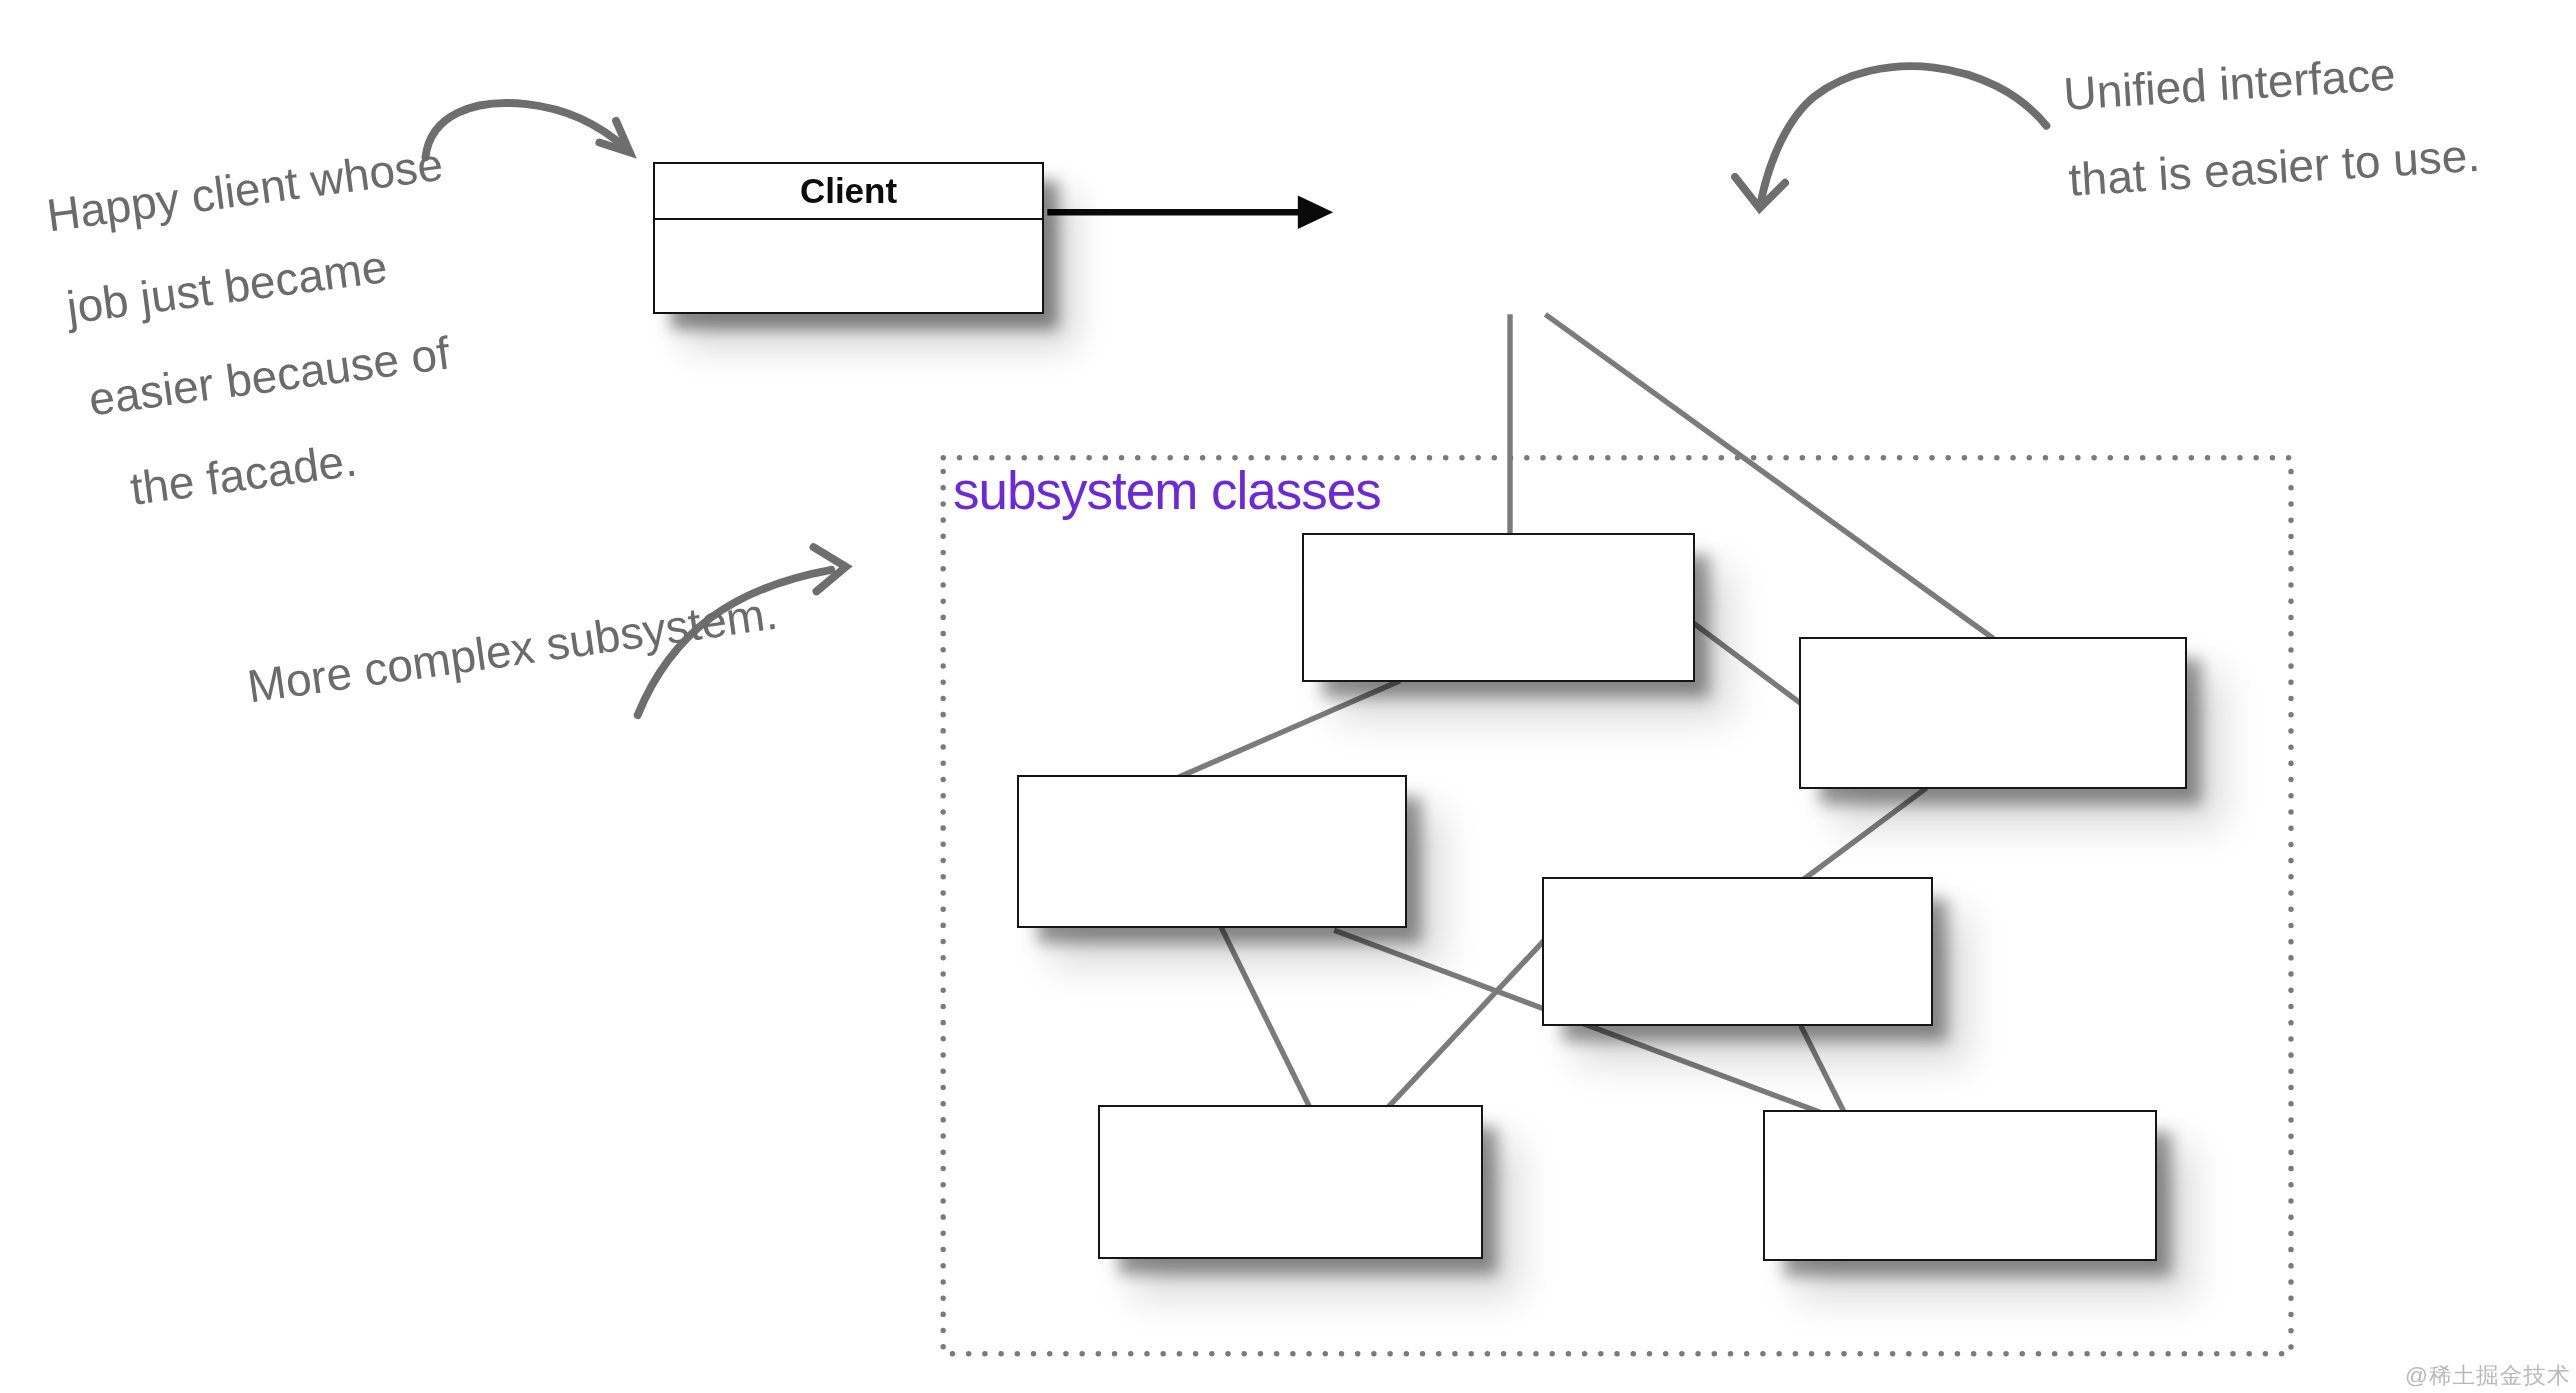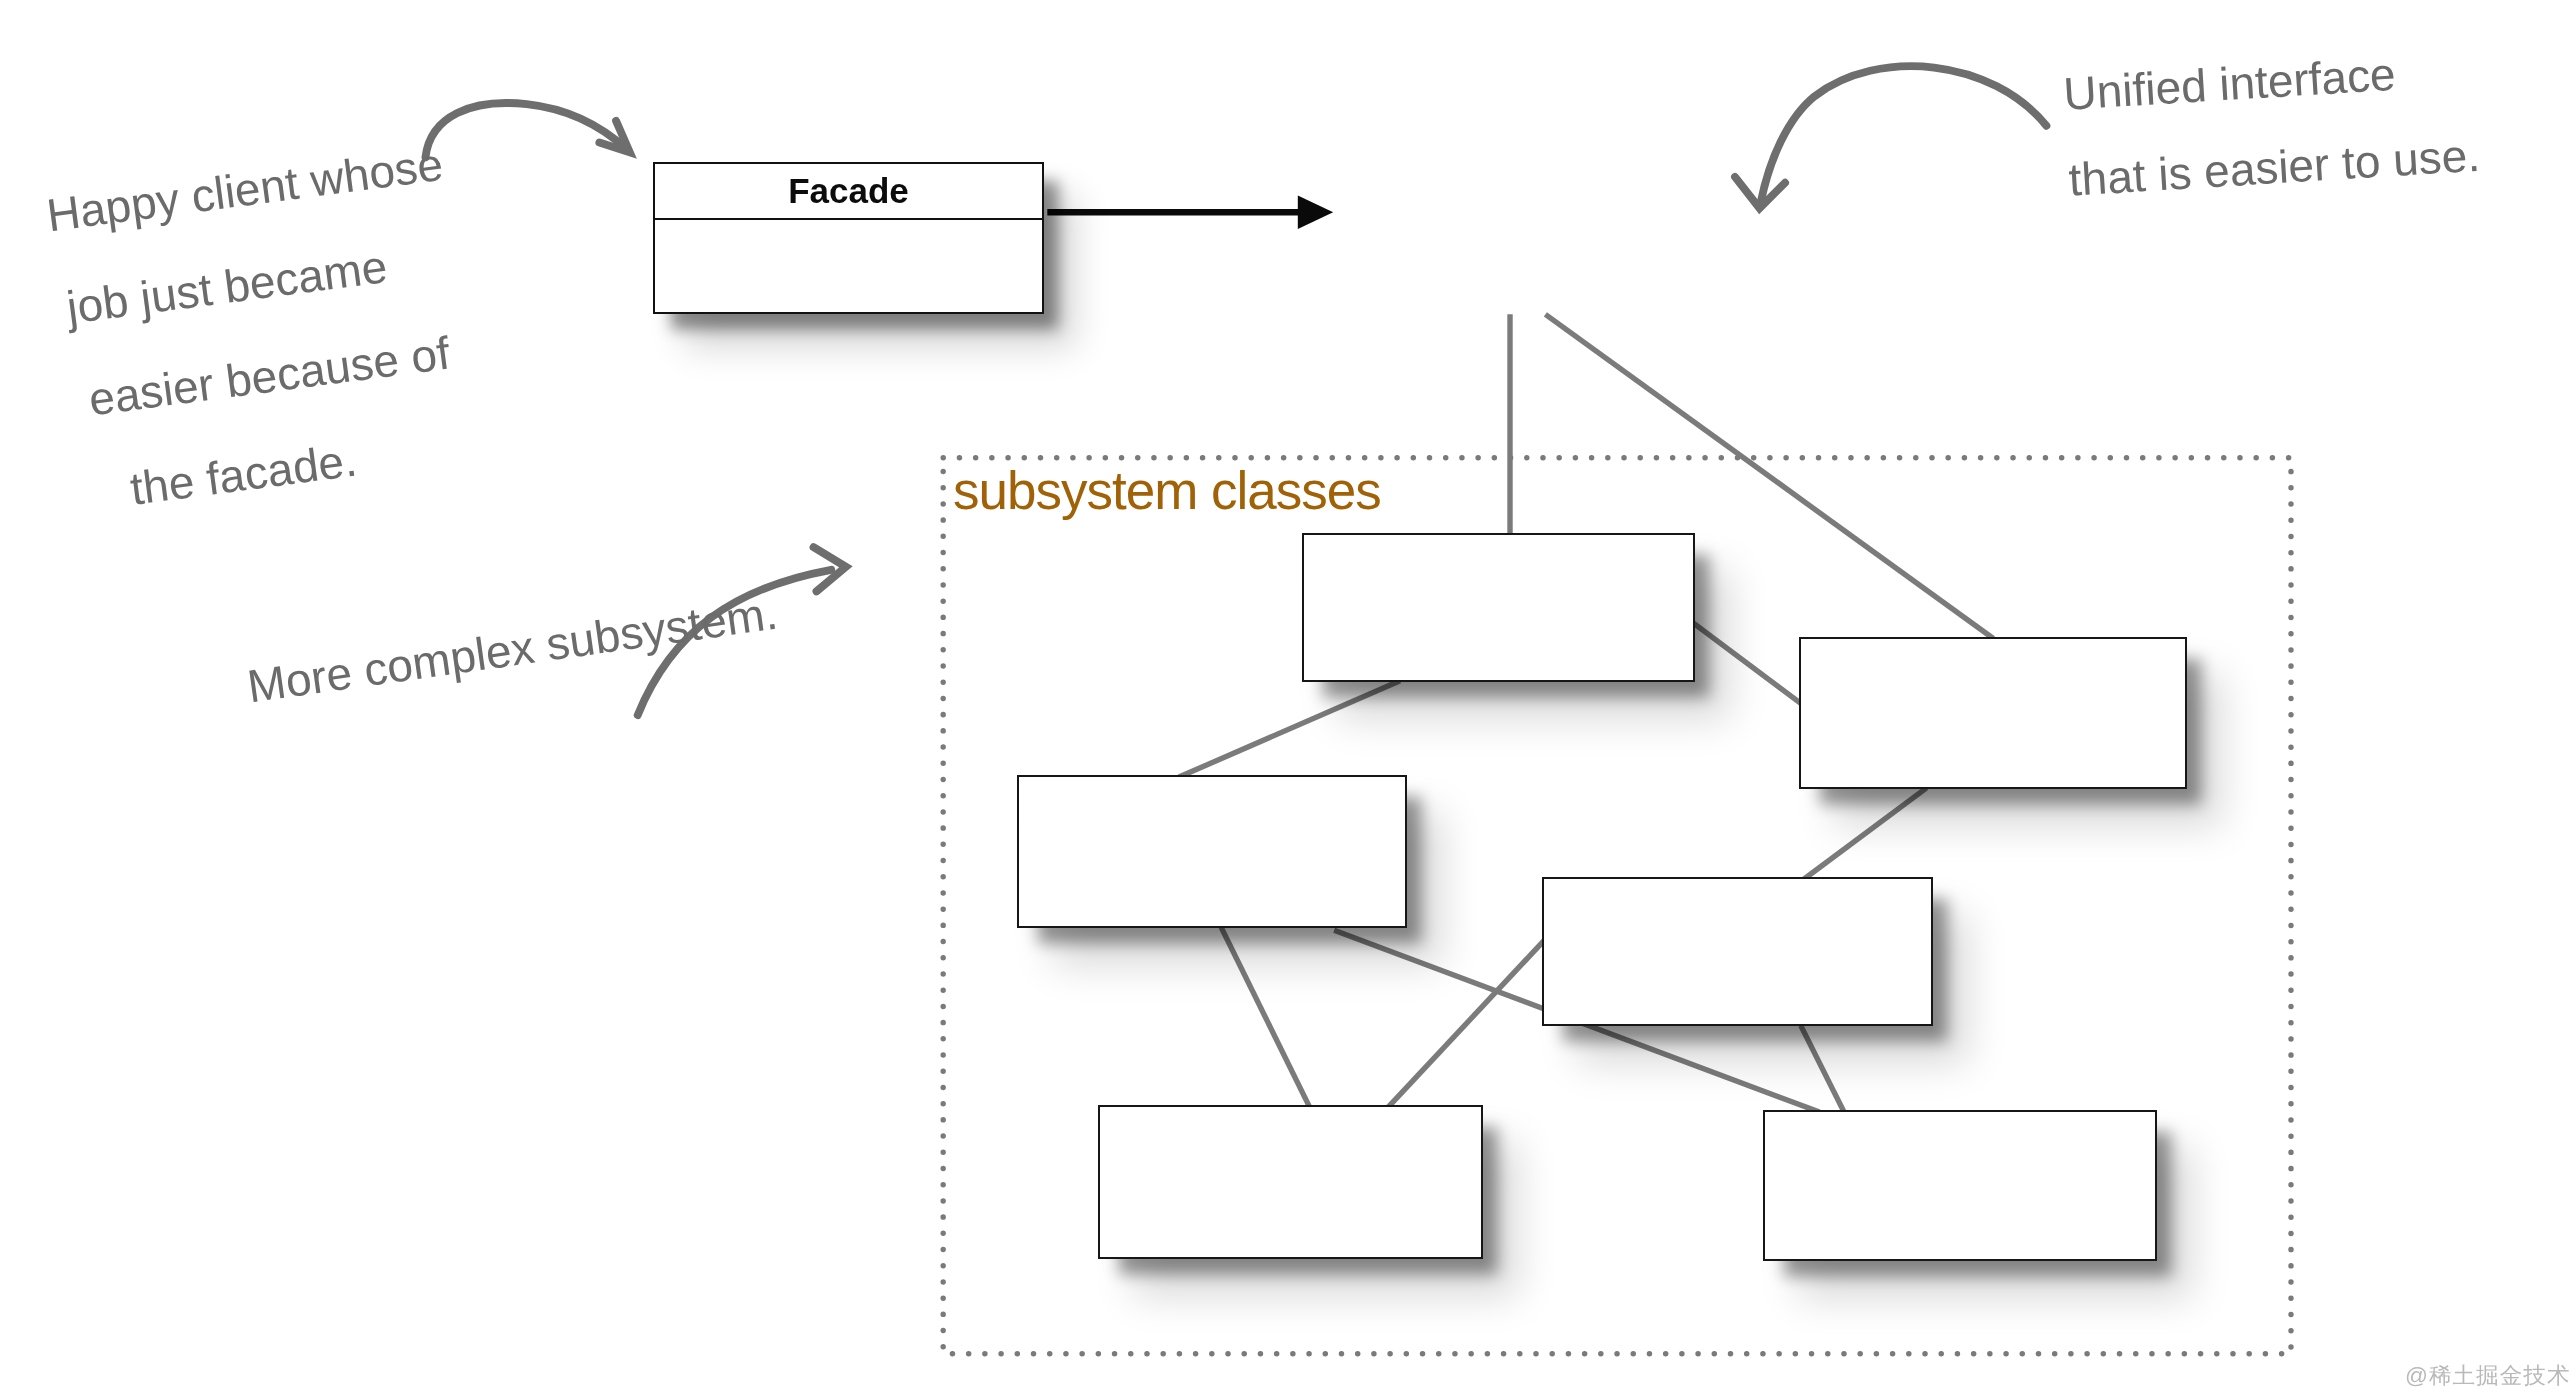--- a/index.html
+++ b/index.html
@@ -50,21 +50,21 @@
     left:2061px;top:51px;font-size:46px;line-height:86px;
     transform:rotate(-3.5deg);transform-origin:0 0;
   }
   #note-complex{
     left:244px;top:660px;font-size:46px;
     transform:rotate(-8deg);transform-origin:0 0;
   }
 
   #subsystem-label{
     position:absolute;left:953px;top:460px;font-size:53px;font-weight:500;
-    color:#a16207;letter-spacing:-1px;
+    color:#6d28d9;letter-spacing:-1px;
   }
 
   #watermark{
     position:absolute;left:2405px;top:1360px;font-size:22.6px;color:#b9b9b9;
     letter-spacing:1px;
   }
 </style>
 </head>
 <body>
 
@@ -98,21 +98,21 @@
 
       <path d="M 2083 128 C 2028 60 1912 48 1847 98 C 1820 120 1801 162 1792 207"></path>
       <path d="M 1766 180 L 1791 212 L 1817 186"></path>
 
       <path d="M 649 728 C 684 642 748 598 846 580"></path>
       <path d="M 828 557 L 861 577 L 831 602"></path>
     </g>
   </svg>
 
   <div class="uml-box" id="client-box">
-    <div class="uml-header">Facade</div>
+    <div class="uml-header">Client</div>
   </div>
 
   <div id="subsystem-label">subsystem classes</div>
 
   <div class="sub-box" id="sub-box-1"></div>
   <div class="sub-box" id="sub-box-2"></div>
   <div class="sub-box" id="sub-box-3"></div>
   <div class="sub-box" id="sub-box-4"></div>
   <div class="sub-box" id="sub-box-5"></div>
   <div class="sub-box" id="sub-box-6"></div>

